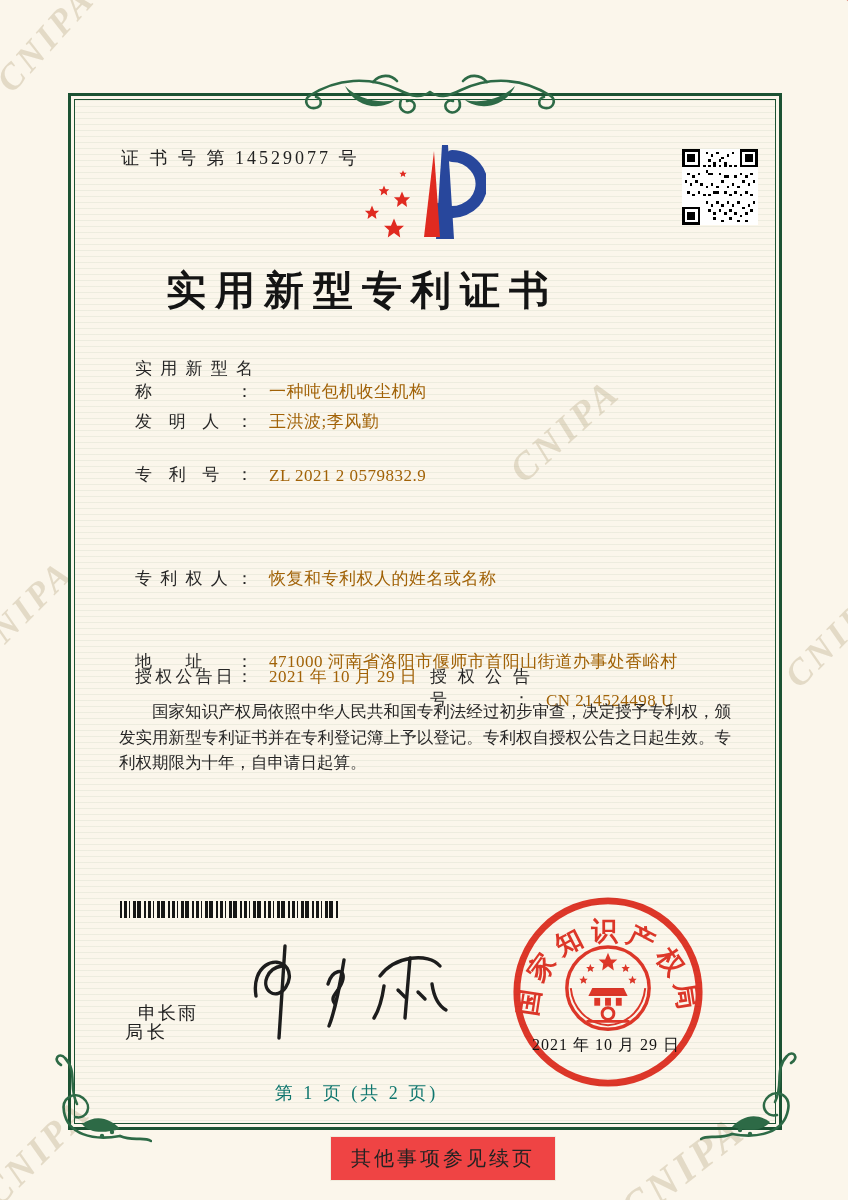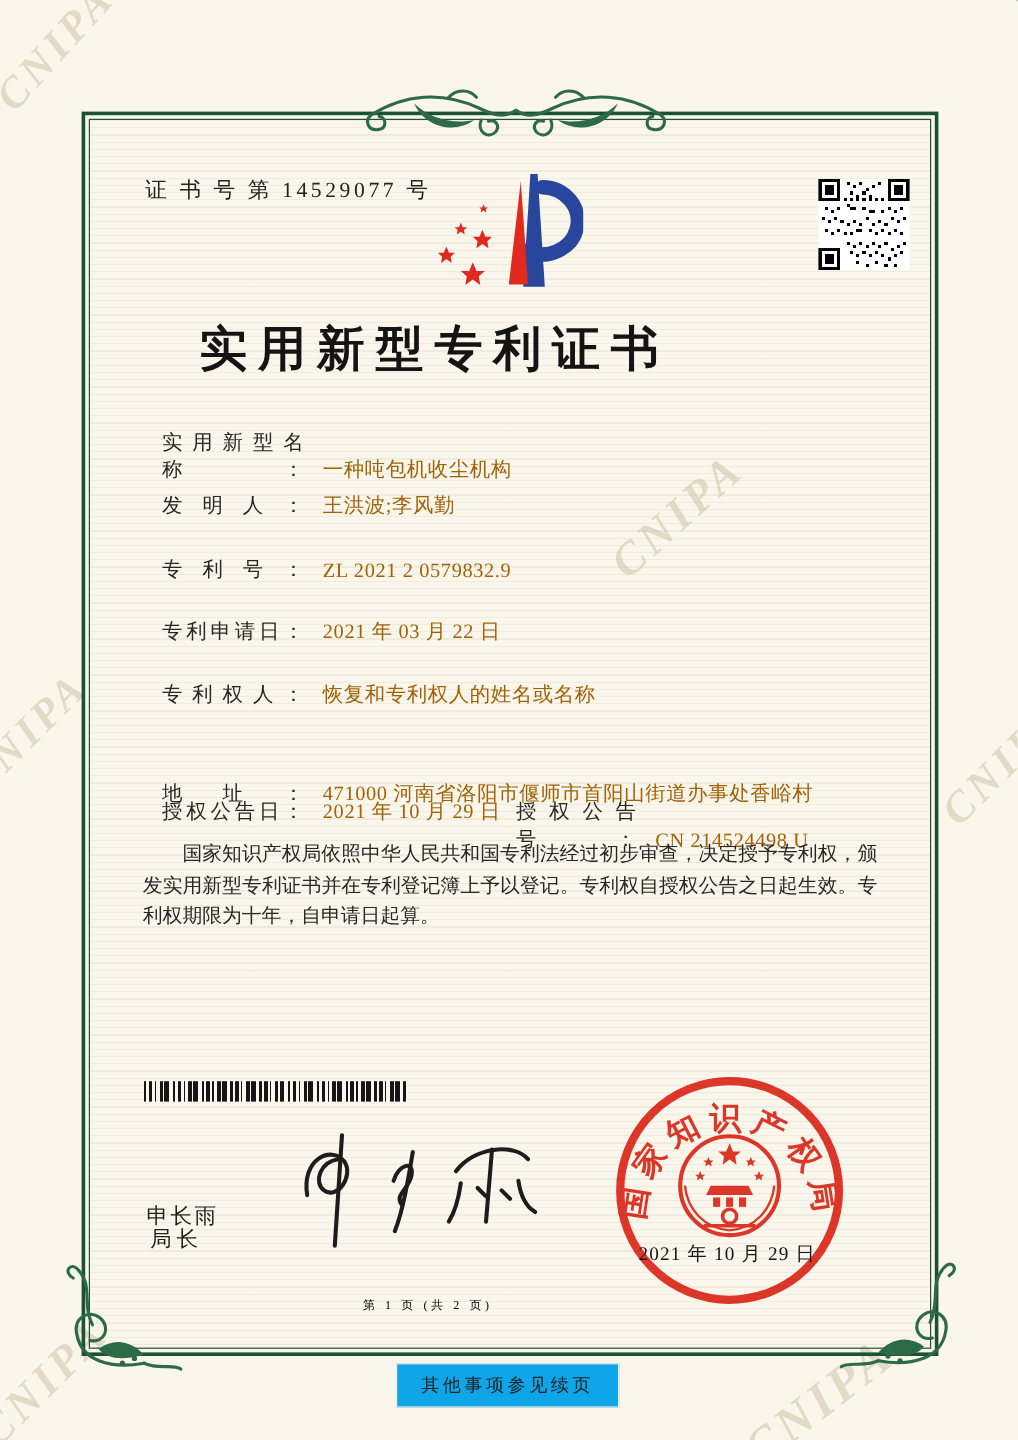--- a/index.html
+++ b/index.html
@@ -45,33 +45,33 @@
          line-height:25.5px;text-align:justify;color:#262626;}
   .paras p{margin:0;text-indent:2em;}
 
   .barcode{position:absolute;left:120px;top:901px;width:220px;height:17px;
     background:repeating-linear-gradient(90deg,
       #151515 0 2px,#fbf6eb 2px 4px,#151515 4px 7px,#fbf6eb 7px 9px,
       #151515 9px 10px,#fbf6eb 10px 13px,#151515 13px 16px,#fbf6eb 16px 17px,
       #151515 17px 21px,#fbf6eb 21px 24px);}
 
   .sig-title{position:absolute;left:125px;top:1020px;font-size:18px;letter-spacing:4px;color:#1e1e1e;}
-  .sig-name{position:absolute;left:122px;top:1001px;font-size:18px;letter-spacing:2px;color:#1e1e1e;}
+  .sig-name{position:absolute;left:138px;top:1001px;font-size:18px;letter-spacing:2px;color:#1e1e1e;}
   .signature{position:absolute;left:232px;top:938px;}
   .signature path{stroke:#1d1d1d;stroke-width:3.4;fill:none;stroke-linecap:round;stroke-linejoin:round;}
 
   .seal{position:absolute;left:510px;top:894px;mix-blend-mode:multiply;opacity:.93;}
   .seal-date{position:absolute;left:520px;top:1035px;width:172px;text-align:center;
              font-size:16px;letter-spacing:1px;color:#151515;}
 
   .page-num{position:absolute;left:0;top:1081px;width:713px;text-align:center;
-            font-size:10px;letter-spacing:3px;color:#000000;}
-
-  .note-box{position:absolute;left:330px;top:1136px;background:#0ea5e9;
-            border:1px solid #f0ebdd;padding:8px 20px;font-size:15px;
+            font-size:18px;letter-spacing:3px;color:#0f766e;}
+
+  .note-box{position:absolute;left:330px;top:1136px;background:#ef4444;
+            border:1px solid #f0ebdd;padding:8px 20px;font-size:20px;
             letter-spacing:3px;color:#222;}
 </style>
 </head>
 <body>
 
 <div class="page">
 
   <div class="wm" style="left:-18px;top:18px;font-size:36px;transform:rotate(-48deg);">CNIPA</div>
   <div class="wm" style="left:498px;top:408px;font-size:38px;transform:rotate(-42deg);">CNIPA</div>
   <div class="wm" style="left:-42px;top:590px;font-size:36px;transform:rotate(-45deg);">CNIPA</div>
@@ -161,24 +161,20 @@
     <span class="flabel">实用新型名称：</span>
     <span class="fvalue">一种吨包机收尘机构</span>
   </div>
   <div class="row" style="top:410px;">
     <span class="flabel">发明人：</span>
     <span class="fvalue">王洪波;李风勤</span>
   </div>
   <div class="row" style="top:463px;">
     <span class="flabel">专利号：</span>
     <span class="fvalue">ZL 2021 2 0579832.9</span>
-  </div>
-  <div class="row" style="top:515px;">
-    <span class="flabel">专利申请日：</span>
-    <span class="fvalue">2021 年 03 月 22 日</span>
   </div>
   <div class="row" style="top:567px;">
     <span class="flabel">专利权人：</span>
     <span class="fvalue">恢复和专利权人的姓名或名称</span>
   </div>
   <div class="row" style="top:650px;">
     <span class="flabel">地址：</span>
     <span class="fvalue">471000 河南省洛阳市偃师市首阳山街道办事处香峪村</span>
   </div>
   <div class="row" style="top:665px;">

